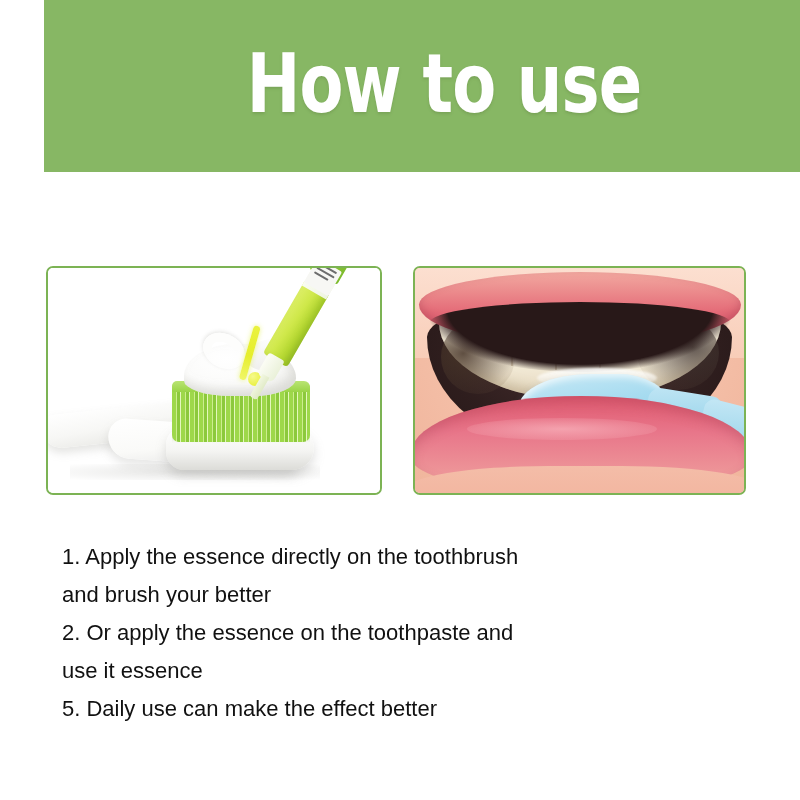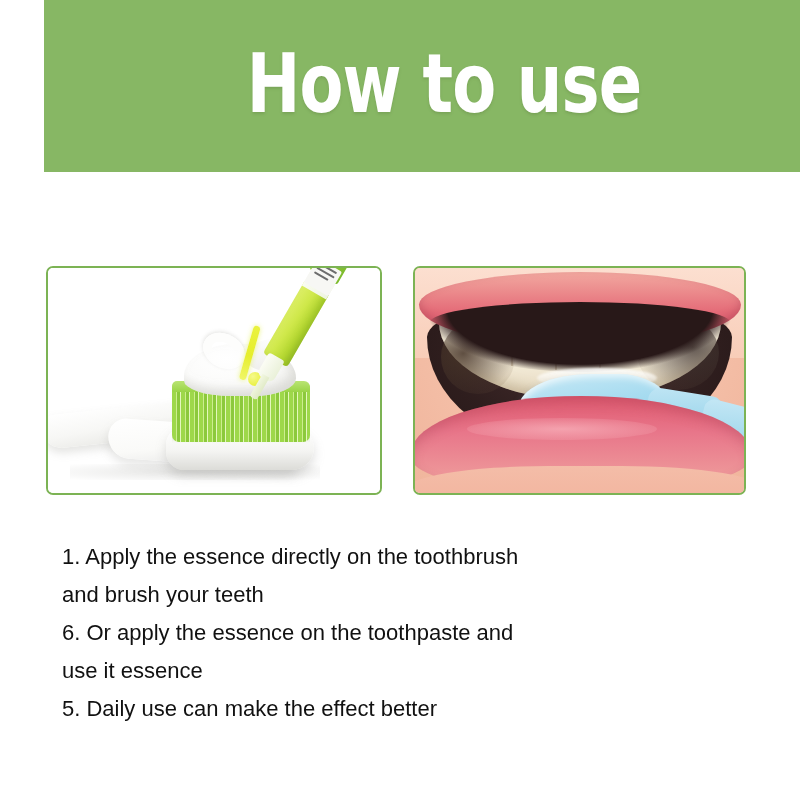--- a/index.html
+++ b/index.html
@@ -462,19 +462,19 @@
         <div class="lip-lower"></div>
         <div class="lip-lower-hl"></div>
         <div class="chin"></div>
       </div>
     </div>
 
   </div>
 
   <div class="instructions">
     <div class="instruction-line">1. Apply the essence directly on the toothbrush</div>
-    <div class="instruction-line">and brush your teeth</div>
-    <div class="instruction-line">6. Or apply the essence on the toothpaste and</div>
+    <div class="instruction-line">and brush your better</div>
+    <div class="instruction-line">2. Or apply the essence on the toothpaste and</div>
     <div class="instruction-line">use it essence</div>
     <div class="instruction-line">5. Daily use can make the effect better</div>
   </div>
 
 </div>
 
 </body></html>

